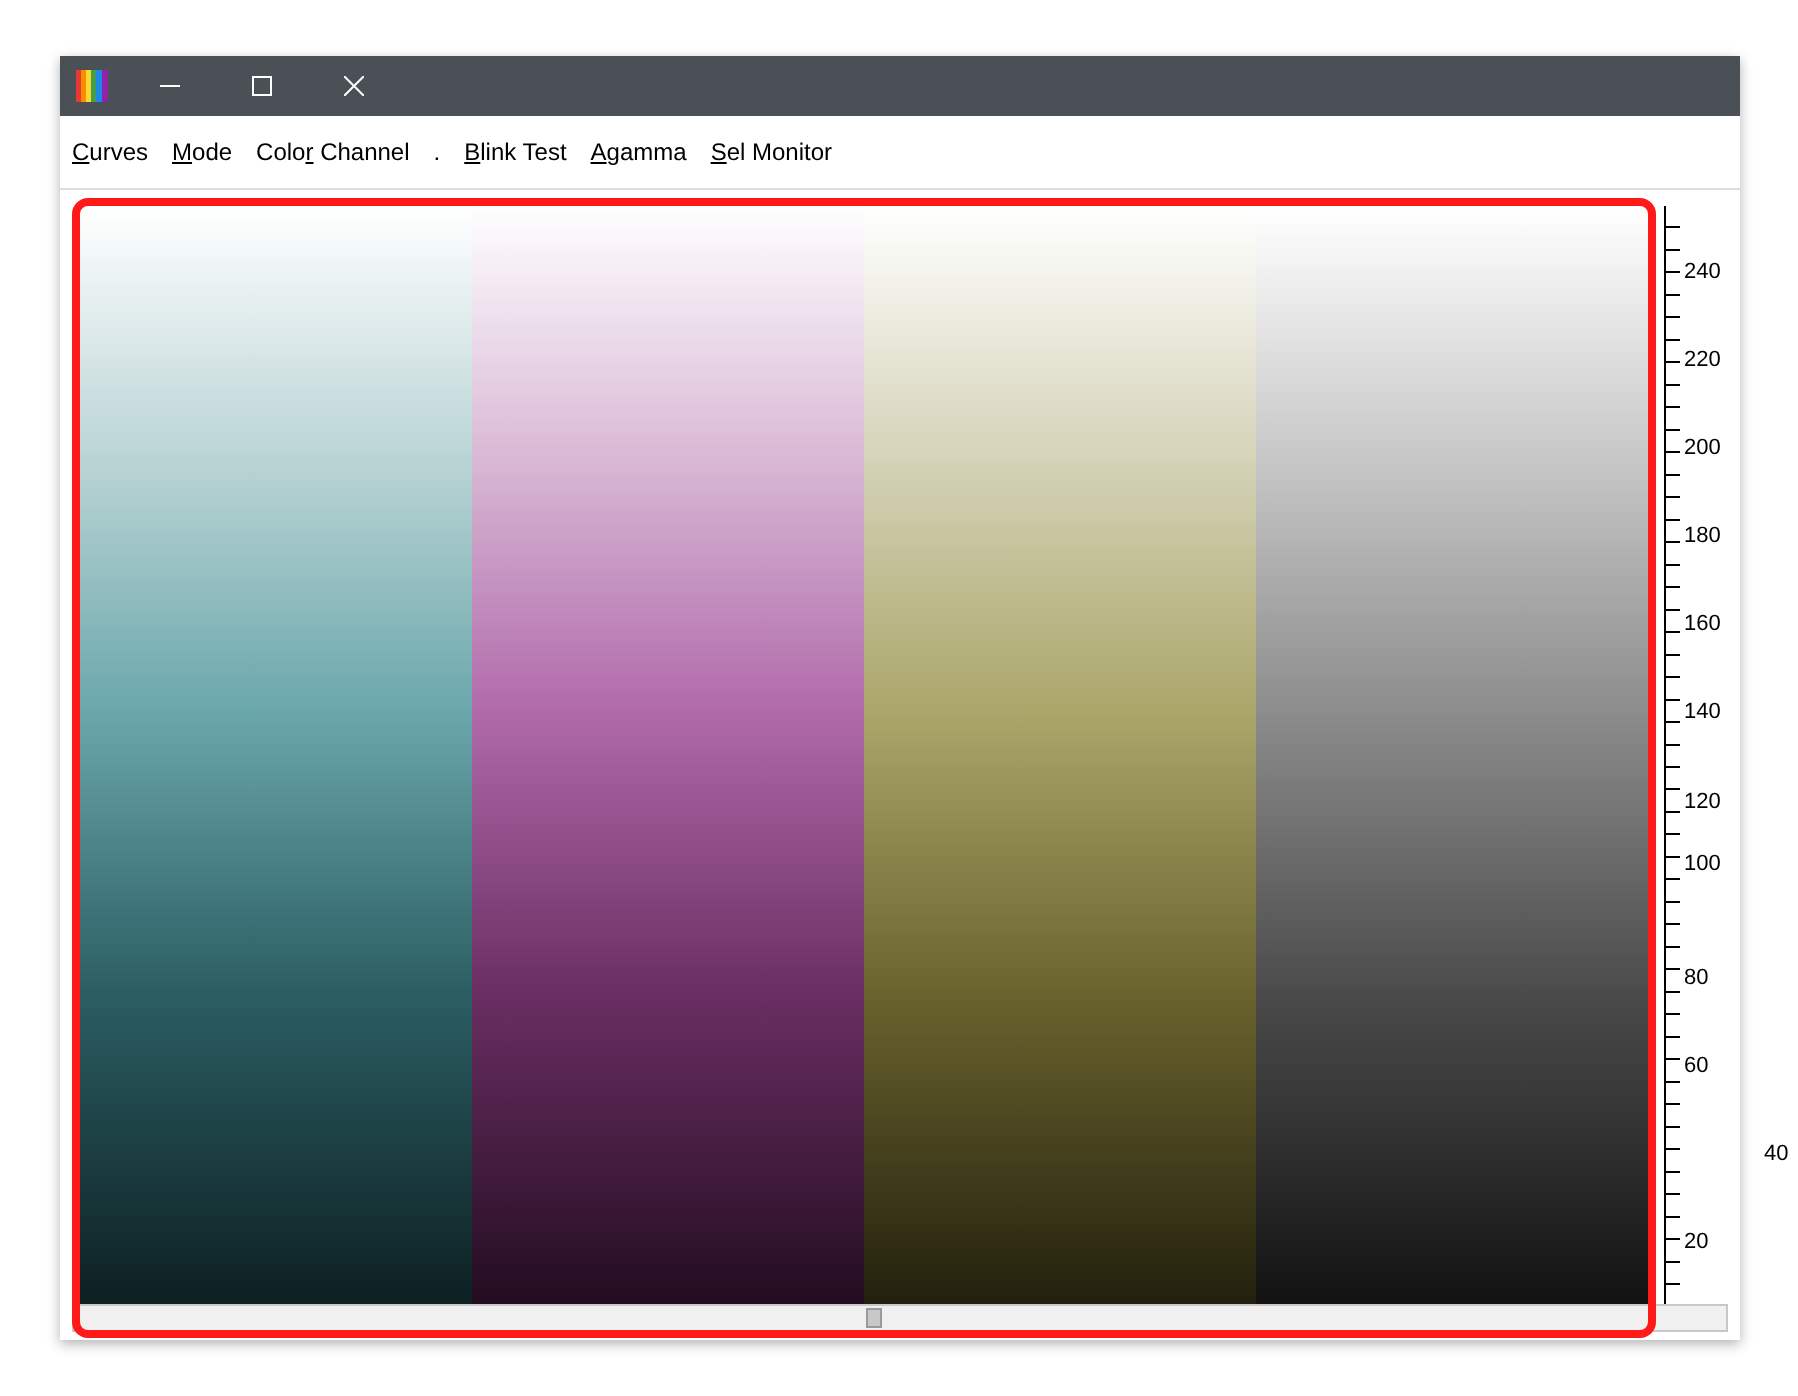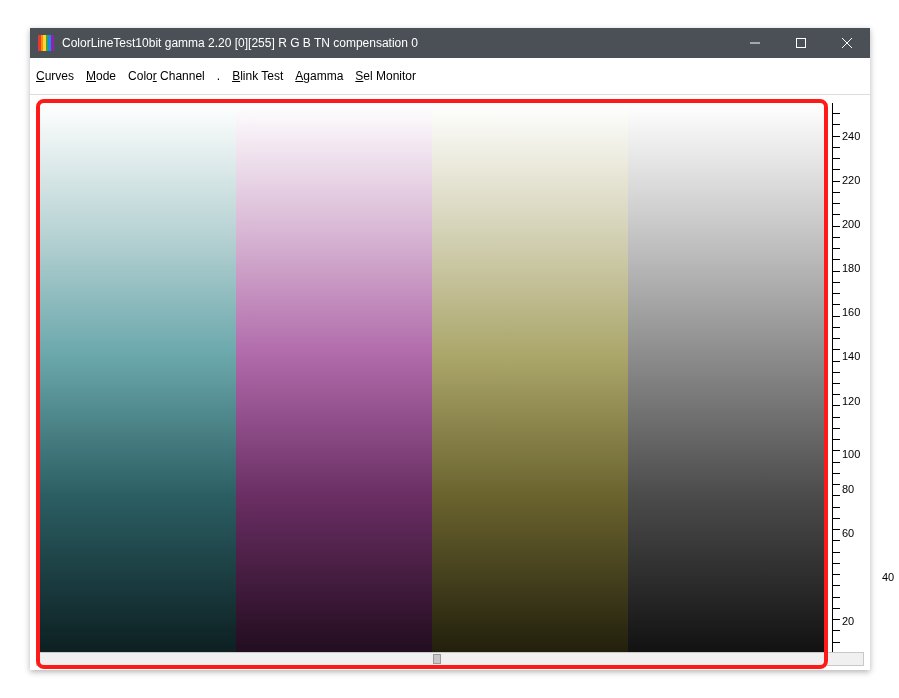--- a/index.html
+++ b/index.html
@@ -36,21 +36,20 @@
 .hscroll { position: absolute; left: 6px; bottom: 4px; right: 6px; height: 14px; background: #f0f0f0; border: 1px solid #c8c8c8; z-index: 3; }
 .hscroll .thumb { position: absolute; left: 48%; top: 1px; width: 8px; height: 10px; background: #c8c8c8; border: 1px solid #9a9a9a; }
 </style>
 </head>
 <body>
 
 <div class="window">
 
   <div class="titlebar">
     <div class="app-icon"></div>
-    <div class="title">ColorLineTest10bit gamma 2.20 [0][255]   R G B   TN compensation 0</div>
     <div class="ctrls">
       <div class="ctrl">
         <svg width="10" height="10">
             <line x1="0" y1="5" x2="10" y2="5"></line>
           </svg>
       </div>
       <div class="ctrl">
         <svg width="10" height="10">
             <rect x="0.5" y="0.5" width="9" height="9"></rect>
           </svg>
@@ -86,21 +85,21 @@
 
     <div class="ruler">
       <div class="ticks"></div>
     <div class="label" style="top: 33.0588px;">240</div>
         <div class="label" style="top: 77.1373px;">220</div>
         <div class="label" style="top: 121.216px;">200</div>
         <div class="label" style="top: 165.294px;">180</div>
         <div class="label" style="top: 209.373px;">160</div>
         <div class="label" style="top: 253.451px;">140</div>
         <div class="label" style="top: 297.529px;">120</div>
-        <div class="label" style="top: 351px;">100</div>
+        <div class="label" style="top: 329px;">100</div>
         <div class="label" style="top: 385.686px; text-align: center;">80</div>
         <div class="label" style="top: 429.765px;">60</div>
         <div class="label" style="top: 473.843px; margin-left: 40px;">40</div>
         <div class="label" style="top: 517.922px;">20</div>
       </div>
 
     <div class="hscroll">
       <div class="thumb"></div>
     </div>
   </div>

